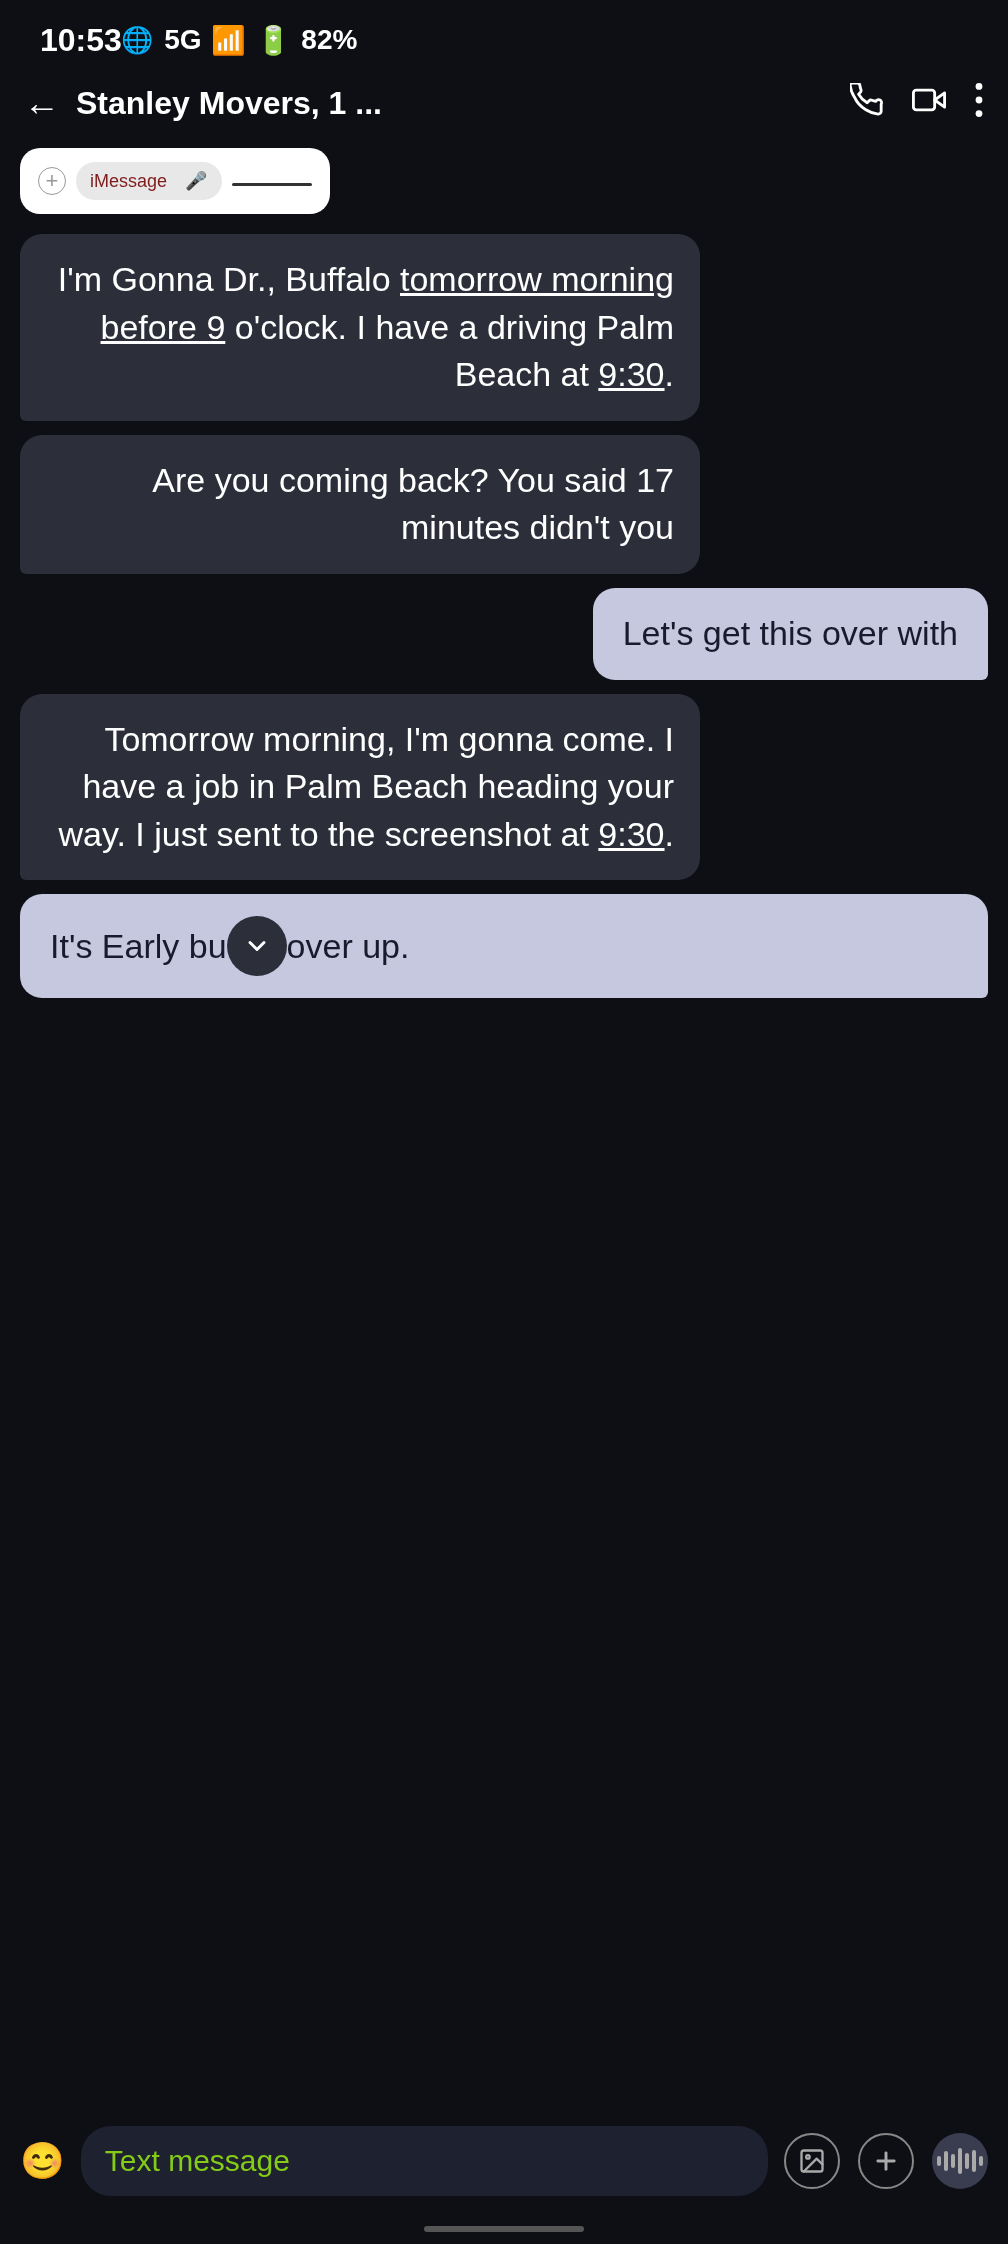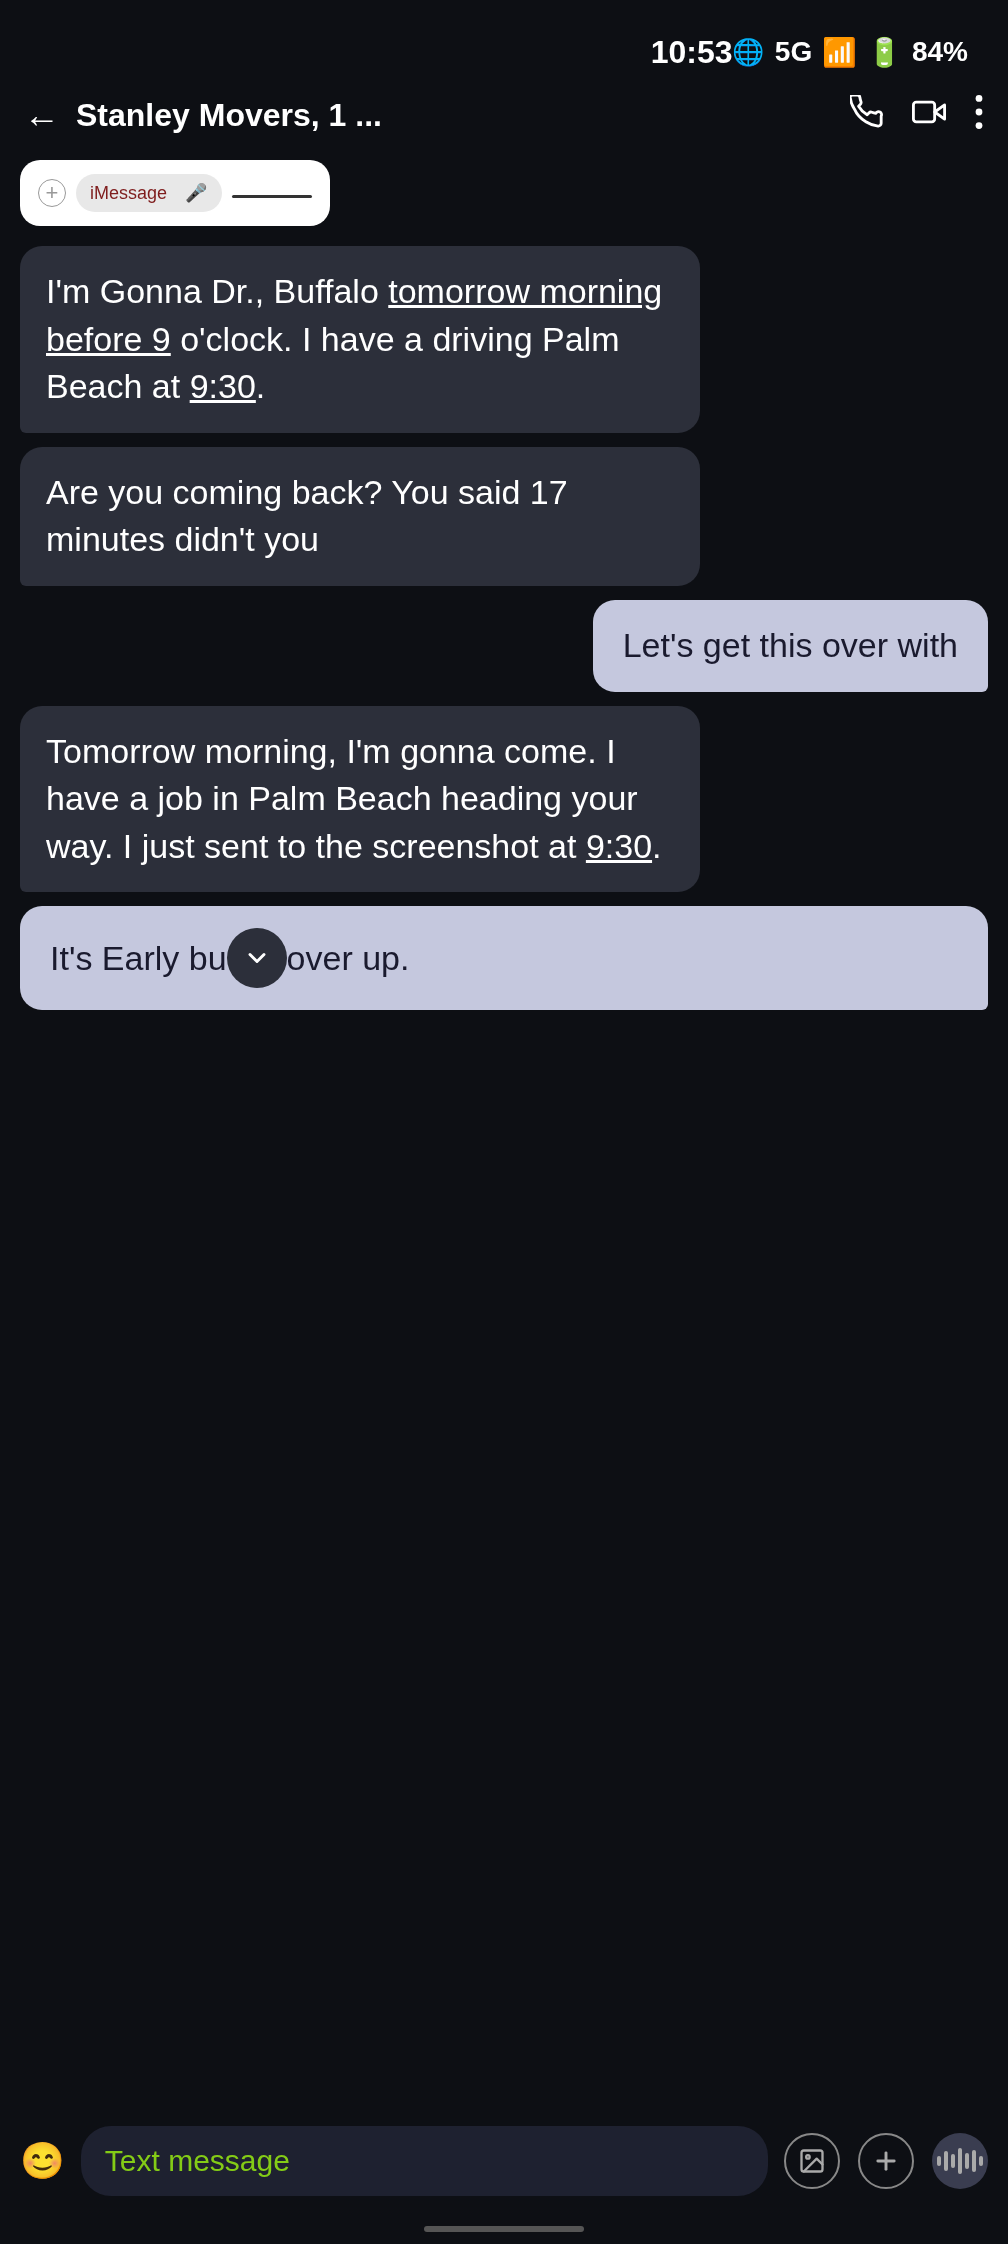--- a/index.html
+++ b/index.html
@@ -10,25 +10,24 @@
       min-height: 2244px;
       background-color: #0d0f14;
       font-family: -apple-system, BlinkMacSystemFont, 'Helvetica Neue', Arial, sans-serif;
       color: #ffffff;
       overflow-x: hidden;
     }
 
     
     .status-bar {
       display: flex;
-      justify-content: flex-end;
+      justify-content: flex-start;
       align-items: center;
       padding: 18px 40px 10px 40px;
       height: 72px;
-      margin-top: 12px;
     }
     .status-left {
       font-size: 32px;
       font-weight: 600;
       color: #ffffff;
     }
     .status-right {
       display: flex;
       align-items: center;
       gap: 10px;
@@ -118,20 +117,21 @@
     
     .bubble-received {
       background: #2c2f3a;
       color: #ffffff;
       border-radius: 22px 22px 22px 6px;
       padding: 22px 26px;
       max-width: 680px;
       align-self: flex-start;
       font-size: 34px;
       line-height: 1.4;
+      text-align: right;
     }
 
     .bubble-sent {
       background: #c5c8de;
       color: #1a1a2e;
       border-radius: 22px 22px 6px 22px;
       padding: 22px 30px;
       max-width: 620px;
       align-self: flex-end;
       font-size: 34px;
@@ -262,21 +262,21 @@
 </head>
 <body>
 
 <div class="status-bar">
   <span class="status-left">10:53</span>
   <div class="status-right">
     <span style="font-size:26px;">🌐</span>
     <span>5G</span>
     <span>📶</span>
     <span>🔋</span>
-    <span>84%</span>
+    <span>82%</span>
   </div>
 </div>
 
 <div class="header">
   <span class="header-back">←</span>
   <span class="header-title">Stanley Movers, 1 ...</span>
   <div class="header-icons">
     <span class="header-icon">
       <svg width="34" height="34" viewBox="0 0 24 24" fill="none" stroke="white" stroke-width="2" stroke-linecap="round" stroke-linejoin="round">
         <path d="M22 16.92v3a2 2 0 01-2.18 2 19.79 19.79 0 01-8.63-3.07A19.5 19.5 0 013.07 9.81 19.79 19.79 0 01.01 1.18 2 2 0 012 0h3a2 2 0 012 1.72c.127.96.361 1.903.7 2.81a2 2 0 01-.45 2.11L6.09 7.91a16 16 0 006 6l1.27-1.27a2 2 0 012.11-.45c.907.339 1.85.573 2.81.7A2 2 0 0122 14.92v2z"></path>

